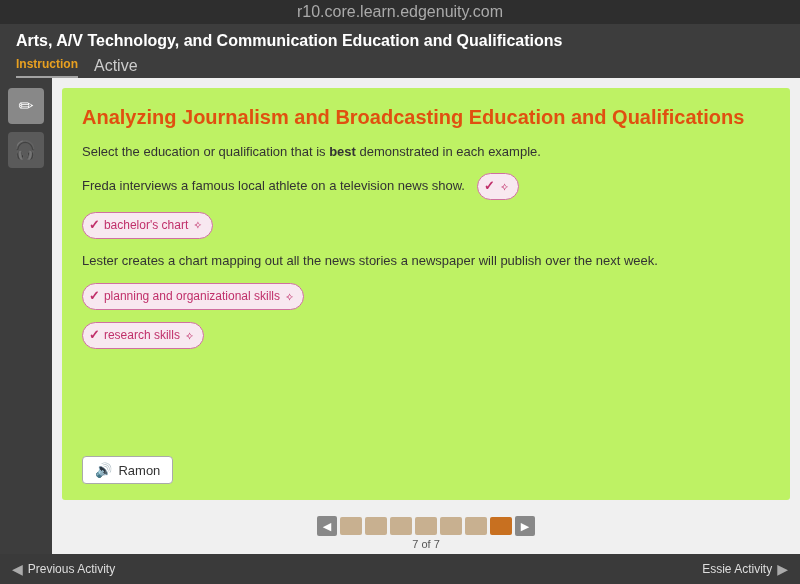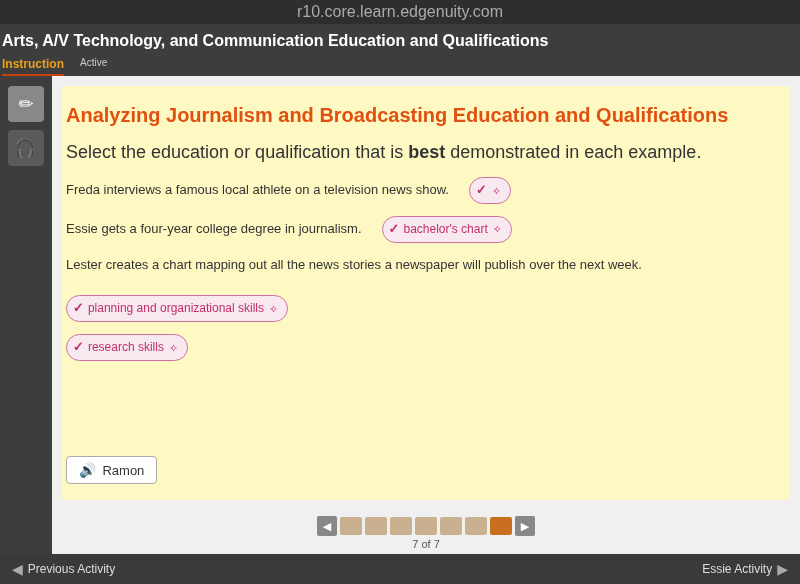--- a/index.html
+++ b/index.html
@@ -18,45 +18,45 @@
       background: #2e2e2e;
       text-align: center;
       padding: 3px 0;
       font-size: 16px;
       color: #aaa;
     }
 
     
     .header {
       background: #3d3d3d;
-      padding: 8px 16px 0 2px;
+      padding: 8px 16px 0 16px;
     }
     .header-title {
       color: #ffffff;
       font-size: 16px;
       font-weight: bold;
       margin-bottom: 4px;
     }
     .header-tabs {
       display: flex;
       gap: 16px;
     }
     .tab-item {
       font-size: 12px;
       padding: 3px 0;
       cursor: pointer;
       color: #ccc;
     }
     .tab-item.active {
       color: #e8a020;
-      border-bottom: 2px solid #c2410c;
+      border-bottom: 2px solid #a3a3a3;
       font-weight: bold;
     }
     .tab-status {
-      font-size: 10px;
+      font-size: 16px;
       color: #ccc;
       padding: 3px 0;
     }
 
     
     .main-layout {
       display: flex;
       flex: 1;
       overflow: hidden;
     }
@@ -91,52 +91,52 @@
     .content-area {
       flex: 1;
       background: #f0f0f0;
       display: flex;
       flex-direction: column;
       overflow: hidden;
     }
 
     
     .content-card {
-      background: #fef9c3;
+      background: #bef264;
       margin: 10px;
       flex: 1;
       border-radius: 3px;
       overflow-y: auto;
-      padding: 16px 4px;
+      padding: 16px 20px;
       display: flex;
       flex-direction: column;
     }
 
     .card-title {
       color: #e05010;
       font-size: 20px;
       font-weight: bold;
       margin-bottom: 14px;
       line-height: 1.3;
     }
 
     .instruction-text {
-      font-size: 18px;
+      font-size: 13px;
       color: #333;
       margin-bottom: 14px;
     }
 
     .question-block {
       margin-bottom: 12px;
       font-size: 13px;
       color: #333;
       display: flex;
       flex-wrap: wrap;
       align-items: center;
-      gap: 20px;
+      gap: 12px;
       line-height: 1.6;
     }
 
     .answer-pill {
       display: inline-flex;
       align-items: center;
       gap: 4px;
       background: #f8e8f0;
       border: 1px solid #d070a0;
       border-radius: 20px;
@@ -280,21 +280,20 @@
 
       <div class="question-block">
         <span>Freda interviews a famous local athlete on a television news show.</span>
         <span class="answer-pill">
           <span class="check">✓</span>
           <span class="arrow">⟡</span>
         </span>
       </div>
 
       <div class="question-block">
-        <span>Essie gets a four-year college degree in journalism.</span>
         <span class="answer-pill">
           <span class="check">✓</span>
           <span>bachelor's chart</span>
           <span class="arrow">⟡</span>
         </span>
       </div>
 
       <div class="question-block">
         <span>Lester creates a chart mapping out all the news stories a newspaper will publish over the next week.</span>
         <div>

